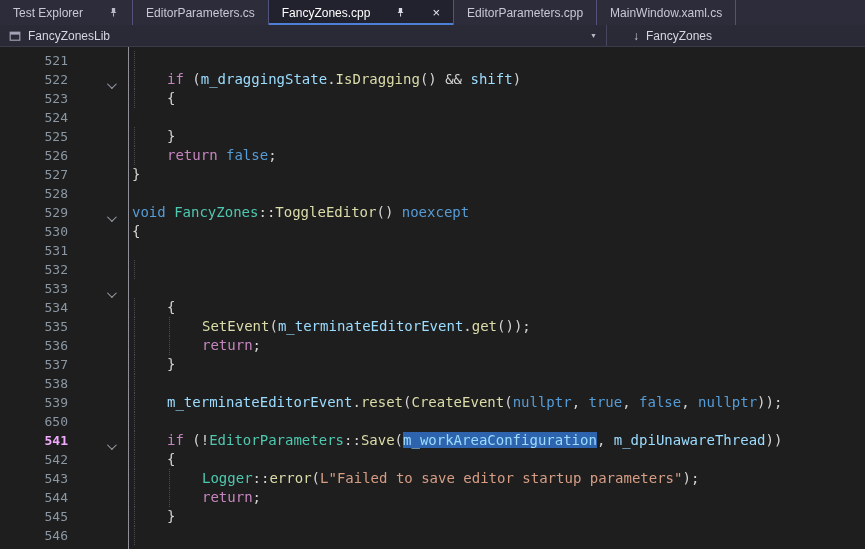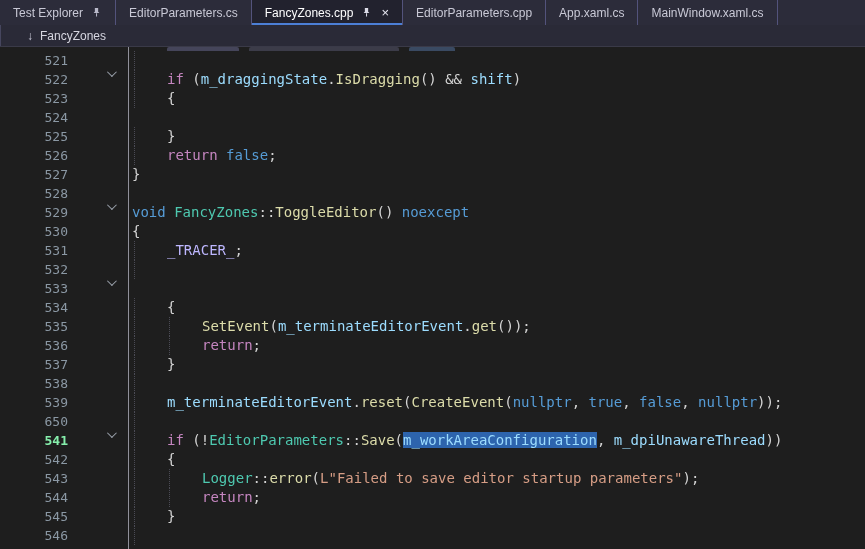--- a/index.html
+++ b/index.html
@@ -11,21 +11,21 @@
     -webkit-font-smoothing:antialiased;
   }
   .app { width:865px; height:549px; display:flex; flex-direction:column; }
 
   
   .tabstrip {
     height:25px; flex:none; display:flex; align-items:stretch;
     background:#2c2c3a;
   }
   .tab {
-    display:flex; align-items:center; gap:8px;
+    display:flex; align-items:center; gap:25px;
     padding:0 13px; font-size:12px; color:#c9c9d6;
     border-right:1px solid #53537c; white-space:nowrap; cursor:default;
   }
   .tab.active {
     background:#22222e; color:#ffffff;
     box-shadow: inset 0 -2px 0 var(--accent, #4c7fd6);
   }
   .tab .close { font-size:13px; line-height:1; color:#c9c9d6; margin-left:1px; }
   .tab.active .close { color:#e8e8f2; }
   .icon-pin { color:#b9b9c9; display:flex; align-items:center; }
@@ -45,27 +45,27 @@
   .nav-seg2 { flex:1; display:flex; align-items:center; gap:7px; padding-left:26px; }
   .member-arrow { font-size:12px; color:#c9c9d9; }
 
   
   .editor {
     position:relative; flex:1; overflow:hidden;
     font-family:"DejaVu Sans Mono", monospace; font-size:14px;
     background:#1e1e1e;
   }
   .vline { position:absolute; left:128px; top:0; bottom:0; width:1px; background:#90909a; z-index:3; }
-  .row { display:flex; height:19px; line-height:19px; align-items:flex-start; }
+  .row { display:flex; height:19px; line-height:19px; align-items:flex-end; }
   .row.clip { height:4px; overflow:hidden; }
   .ln {
     width:74px; flex:none; text-align:right; padding-right:6px;
     color:#8b98a4; font-size:13px;
   }
-  .row.cur .ln { color:#86efac; font-weight:bold; }
+  .row.cur .ln { color:#f0abfc; font-weight:bold; }
   .fold { width:48px; flex:none; display:flex; align-items:center; justify-content:flex-end; padding-right:8px; }
   .chev {
     width:7px; height:7px; flex:none;
     border-right:1.6px solid #9aa1ab; border-bottom:1.6px solid #9aa1ab;
     transform:rotate(45deg) translateY(-2px);
   }
   .codeln { flex:1; position:relative; white-space:pre; overflow:hidden; }
   .guide { position:absolute; top:0; bottom:0; width:0; border-left:1px dotted #4b4b55; }
   .toks { display:inline-block; }
   .sel { background: var(--selection, #2d64ad); }
@@ -96,29 +96,37 @@
           <path d="M4.2 1.2 h3.6 v4 l1.4 1.4 H2.8 l1.4 -1.4 Z" fill="currentColor"></path>
           <rect x="5.5" y="6.8" width="1.1" height="3.6" fill="currentColor"></rect>
         </svg>
       </span>
       <span class="close">×</span>
     </div>
     <div class="tab">
       <span>EditorParameters.cpp</span>
     </div>
     <div class="tab">
-      <span>App.xaml.cs</span>
-    </div>
-    <div class="tab">
       <span>MainWindow.xaml.cs</span>
     </div>
     <div class="tab-fill"></div>
   </div>
 
   <div class="navbar">
+    <div class="nav-seg1">
+      <span style="display:flex;align-items:center;">
+        <svg width="12" height="12" viewBox="0 0 12 12" aria-hidden="true">
+          <rect x="1.2" y="2.2" width="9.6" height="8" fill="none" stroke="#a6a6b8" stroke-width="1.1"></rect>
+          <rect x="1.2" y="2.2" width="9.6" height="2.4" fill="#a6a6b8"></rect>
+        </svg>
+      </span>
+      <span>FancyZonesLib</span>
+      <span class="spacer"></span>
+      <span class="ddchev">▼</span>
+    </div>
     <div class="nav-divider"></div>
     <div class="nav-seg2">
       <span class="member-arrow">↓</span>
       <span>FancyZones</span>
     </div>
   </div>
 
   <div class="editor">
     <div class="vline"></div>
     <div class="row clip">
@@ -176,21 +184,21 @@
           <span class="codeln"><span class="toks" style="padding-left: 10px;"><span style="color: rgb(86, 156, 214);">void</span><span style="color: rgb(212, 212, 212);"> </span><span style="color: rgb(78, 201, 176);">FancyZones</span><span style="color: rgb(212, 212, 212);">::</span><span style="color: rgb(220, 220, 170);">ToggleEditor</span><span style="color: rgb(212, 212, 212);">() </span><span style="color: rgb(86, 156, 214);">noexcept</span></span></span>
         </div>
         <div class="row">
           <span class="ln">530</span>
           <span class="fold"></span>
           <span class="codeln"><span class="toks" style="padding-left: 10px;"><span style="color: rgb(212, 212, 212);">{</span></span></span>
         </div>
         <div class="row">
           <span class="ln">531</span>
           <span class="fold"></span>
-          <span class="codeln"><i class="guide" style="left: 12px;"></i><span class="toks" style="padding-left: 45px;"><span style="color: rgb(190, 183, 255);">_TRACER_</span><span style="color: rgb(212, 212, 212);">;</span></span></span>
+          <span class="codeln"><i class="guide" style="left: 12px;"></i></span>
         </div>
         <div class="row">
           <span class="ln">532</span>
           <span class="fold"></span>
           <span class="codeln"><i class="guide" style="left: 12px;"></i><span class="toks" style="padding-left: 10px;"></span></span>
         </div>
         <div class="row">
           <span class="ln">533</span>
           <span class="fold">
             <i class="chev"></i>

